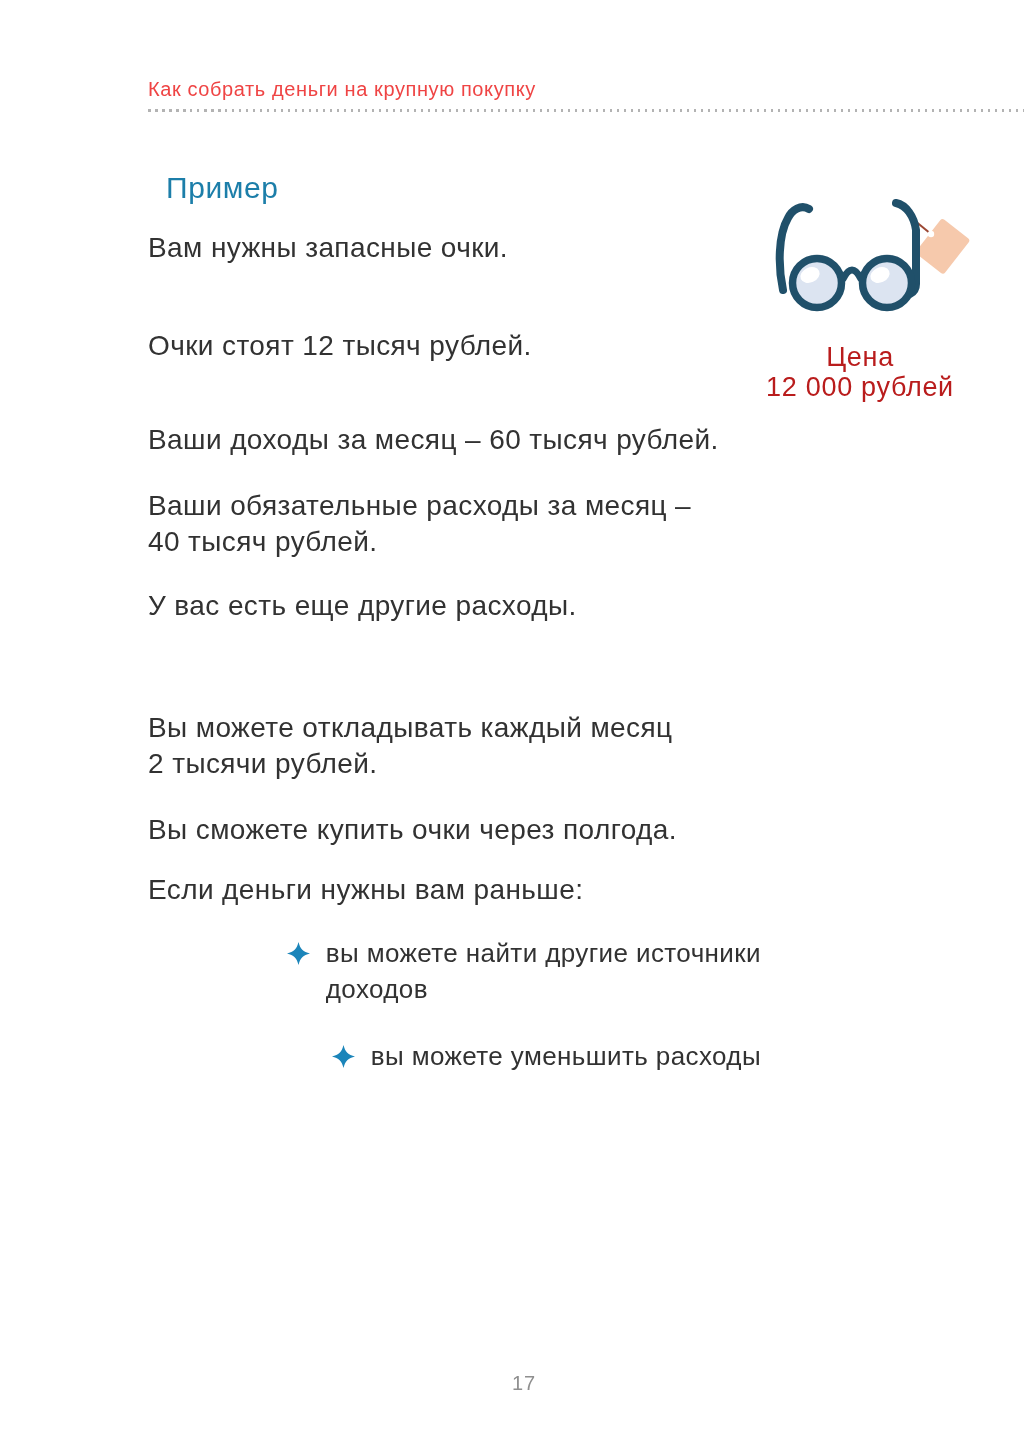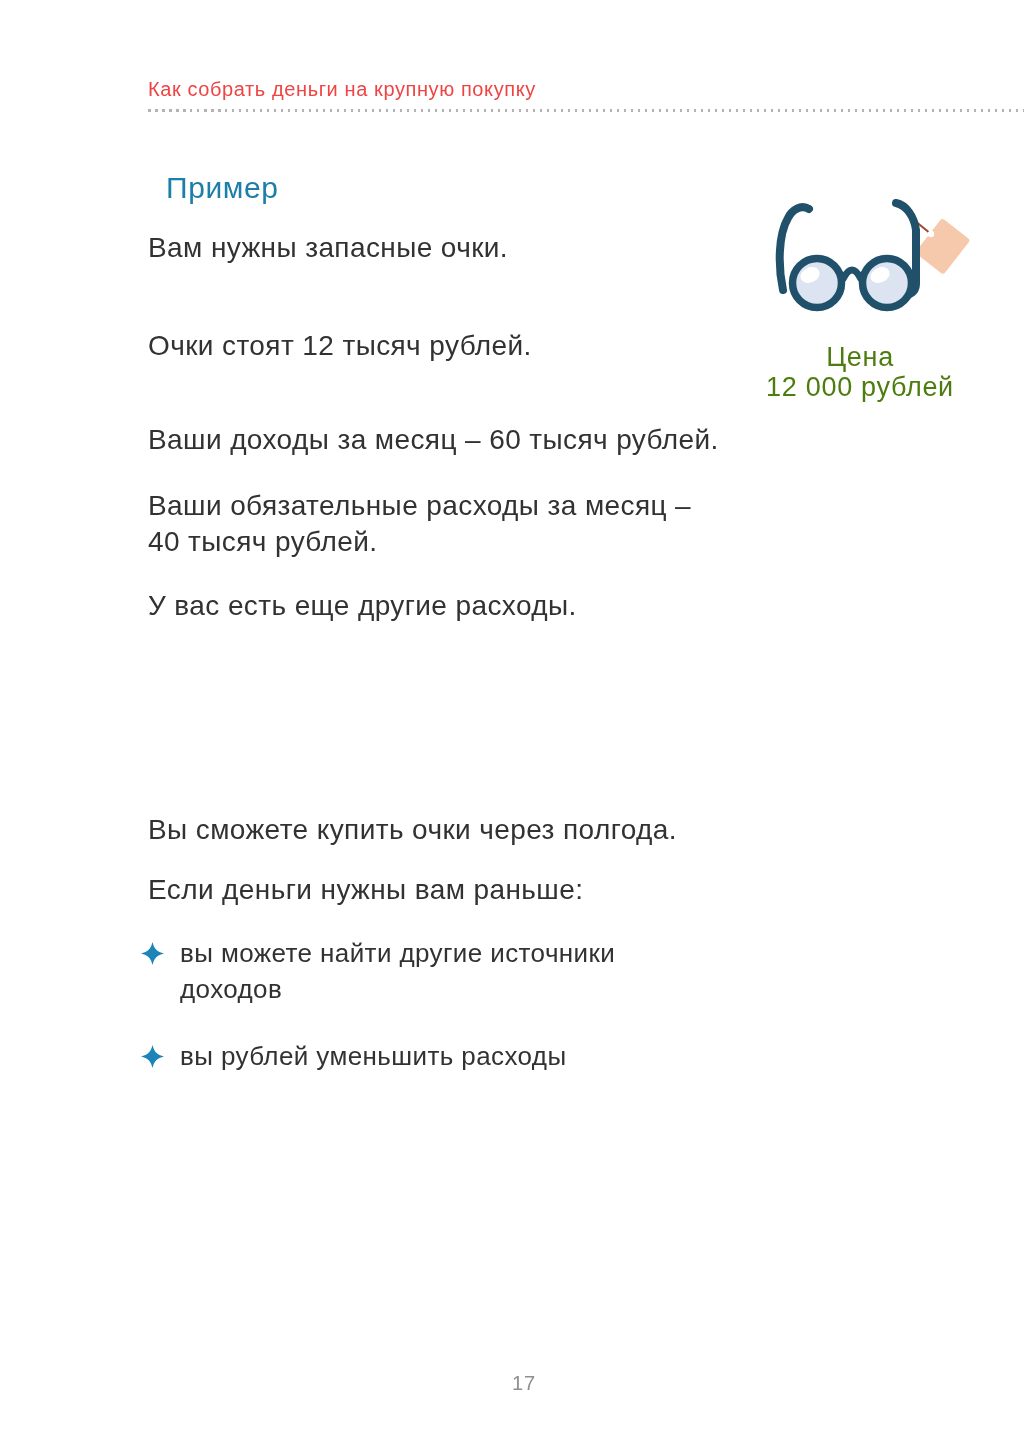--- a/index.html
+++ b/index.html
@@ -62,29 +62,30 @@
   }
   .price-caption {
     position: absolute;
     left: 738px; top: 342px;
     width: 244px;
     text-align: center;
     font-size: 27px;
     line-height: 30px;
     font-weight: 500;
     letter-spacing: 0.7px;
-    color: #4d7c0f;
+    color: #b91c1c;
     white-space: pre-line;
   }
   .bullet {
     position: absolute;
     left: 141px;
     width: 620px;
     display: flex;
     align-items: flex-start;
+    justify-content: flex-end;
   }
   .b1 { top: 935px; }
   .b2 { top: 1038px; }
   .bullet .star {
     flex: 0 0 39px;
     width: 39px;
     height: 36px;
     display: flex;
     align-items: center;
   }
@@ -115,20 +116,22 @@
   <div class="dotted-rule"></div>
 
   <h1 class="section-title">Пример</h1>
 
   <p class="para p1">Вам нужны запасные очки.</p>
   <p class="para p2">Очки стоят 12 тысяч рублей.</p>
   <p class="para p3">Ваши доходы за месяц – 60 тысяч рублей.</p>
   <p class="para p4">Ваши обязательные расходы за месяц –
 40 тысяч рублей.</p>
   <p class="para p5">У вас есть еще другие расходы.</p>
+  <p class="para p6">Вы можете откладывать каждый месяц
+2 тысячи рублей.</p>
   <p class="para p7">Вы сможете купить очки через полгода.</p>
   <p class="para p8">Если деньги нужны вам раньше:</p>
 
   <figure class="illustration">
     <svg width="212" height="142" viewBox="0 0 212 142" xmlns="http://www.w3.org/2000/svg">
 
       <line x1="146" y1="19" x2="168" y2="37" stroke="#9c4733" stroke-width="2"></line>
 
       <g transform="translate(180,49) rotate(38)">
         <rect x="-18" y="-21.5" width="36" height="44" rx="3" fill="#f6c9ac"></rect>
@@ -159,18 +162,18 @@
     <span class="text">вы можете найти другие источники
 доходов</span>
   </div>
 
   <div class="bullet b2">
     <span class="star">
       <svg width="23" height="23" viewBox="0 0 24 24" xmlns="http://www.w3.org/2000/svg">
         <path d="M12 0 C13.6 7 17 10.4 24 12 C17 13.6 13.6 17 12 24 C10.4 17 7 13.6 0 12 C7 10.4 10.4 7 12 0 Z" fill="#1b85ba"></path>
       </svg>
     </span>
-    <span class="text">вы рублей уменьшить расходы</span>
+    <span class="text">вы можете уменьшить расходы</span>
   </div>
 
   <div class="page-number">17</div>
 
 </div>
 
 </body></html>

